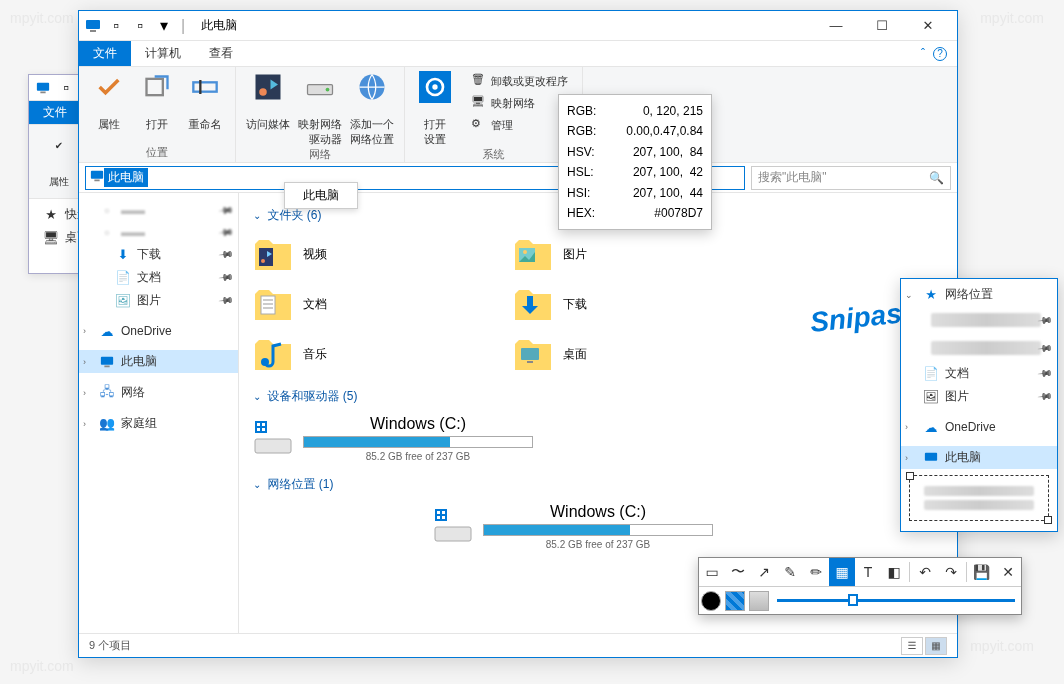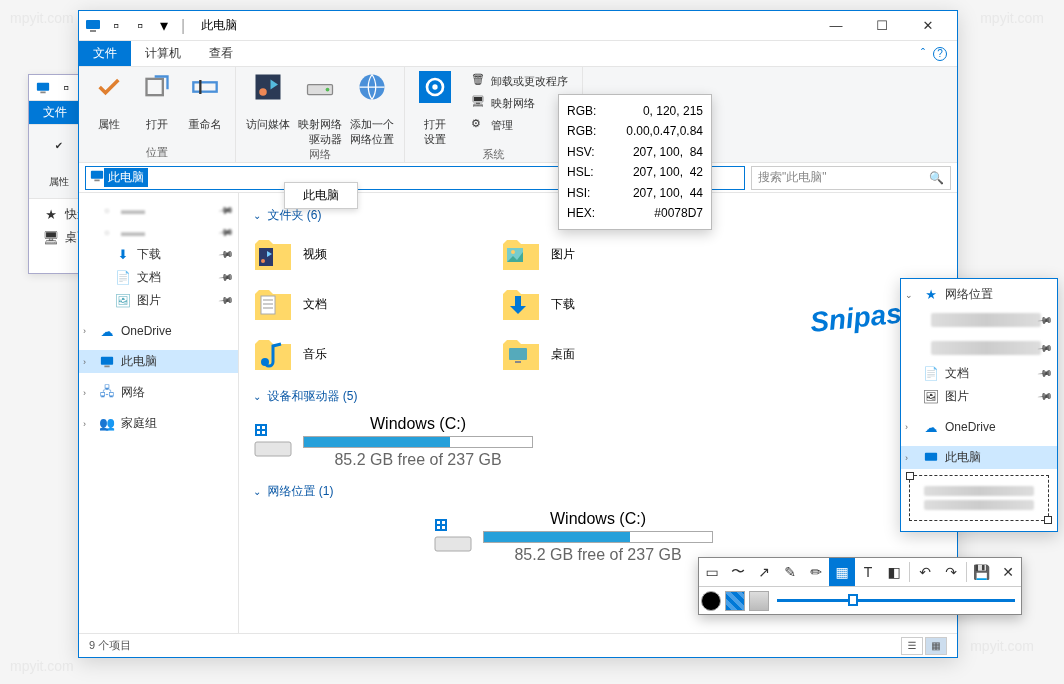--- a/index.html
+++ b/index.html
@@ -43,28 +43,28 @@
 .nav-item.pin::after { content:"📌"; font-size:10px; position:absolute; right:6px; color:#888; transform:rotate(40deg); filter:grayscale(1); }
 .nav-item.sel { background:#cde8ff; }
 .nav-item.sub { padding-left:36px; }
 .nav-item .chev { position:absolute; left:4px; font-size:9px; color:#666; }
 .nav-ico { width:16px; height:16px; display:inline-flex; align-items:center; justify-content:center; font-size:13px; }
 .nav-sep { height:8px; }
 
 .content { flex:1; padding:8px 14px; overflow:auto; position:relative; }
 .group-hd { display:flex; align-items:center; gap:6px; font-size:12px; color:#0a58a6; margin:6px 0 10px; }
 .group-hd .chev { font-size:10px; }
-.items { display:flex; flex-wrap:wrap; gap:10px 8px; margin-bottom:14px; }
+.items { display:flex; flex-wrap:wrap; gap:10px 20px; margin-bottom:14px; }
 .item { display:flex; align-items:center; gap:10px; width:240px; font-size:12px; }
 .fico { width:40px; height:40px; display:flex; align-items:center; justify-content:center; flex-shrink:0; }
 .drive { display:flex; align-items:center; gap:10px; width:280px; }
 .drive .meta { flex:1;text-align:center; }
 .drive .bar { height:12px; border:1px solid #aaa; margin:3px 0; background:#fff; }
 .drive .fill { height:100%; background:#26a0da; }
-.drive .sub { font-size:16px; color:#666; }
+.drive .sub { font-size:10px; color:#666; }
 .snip { position:absolute; right:30px; top:108px; font-size:28px; color:#0078d7; font-style:italic; font-weight:600; transform:rotate(-6deg); }
 
 .status { height:24px; border-top:1px solid #e5e5e5; display:flex; align-items:center; padding:0 10px; font-size:11px; color:#555; }
 .status .vbtns { margin-left:auto; display:flex; gap:2px; }
 .status .vbtn { width:22px; height:18px; border:1px solid #ccc; display:flex; align-items:center; justify-content:center; font-size:10px; }
 
 
 .win2 { position:absolute; left:28px; top:74px; width:146px; height:200px; background:#fff; border:1px solid #aac; box-shadow:0 2px 8px rgba(0,0,0,.1); z-index:5; }
 .win2 .titlebar { height:26px; }
 .win2 .ribbon-tabs { height:24px; }

